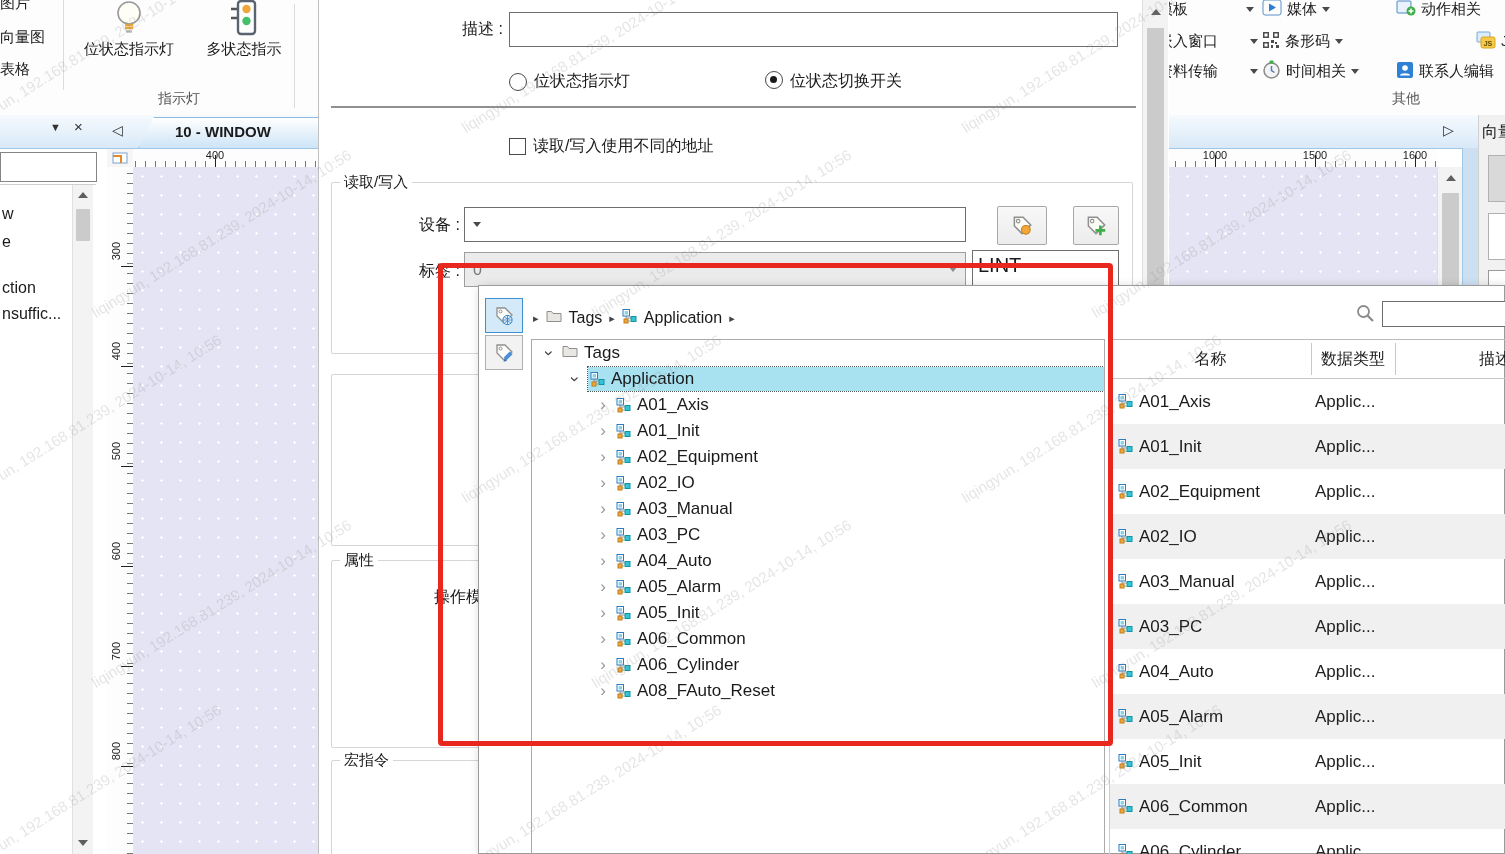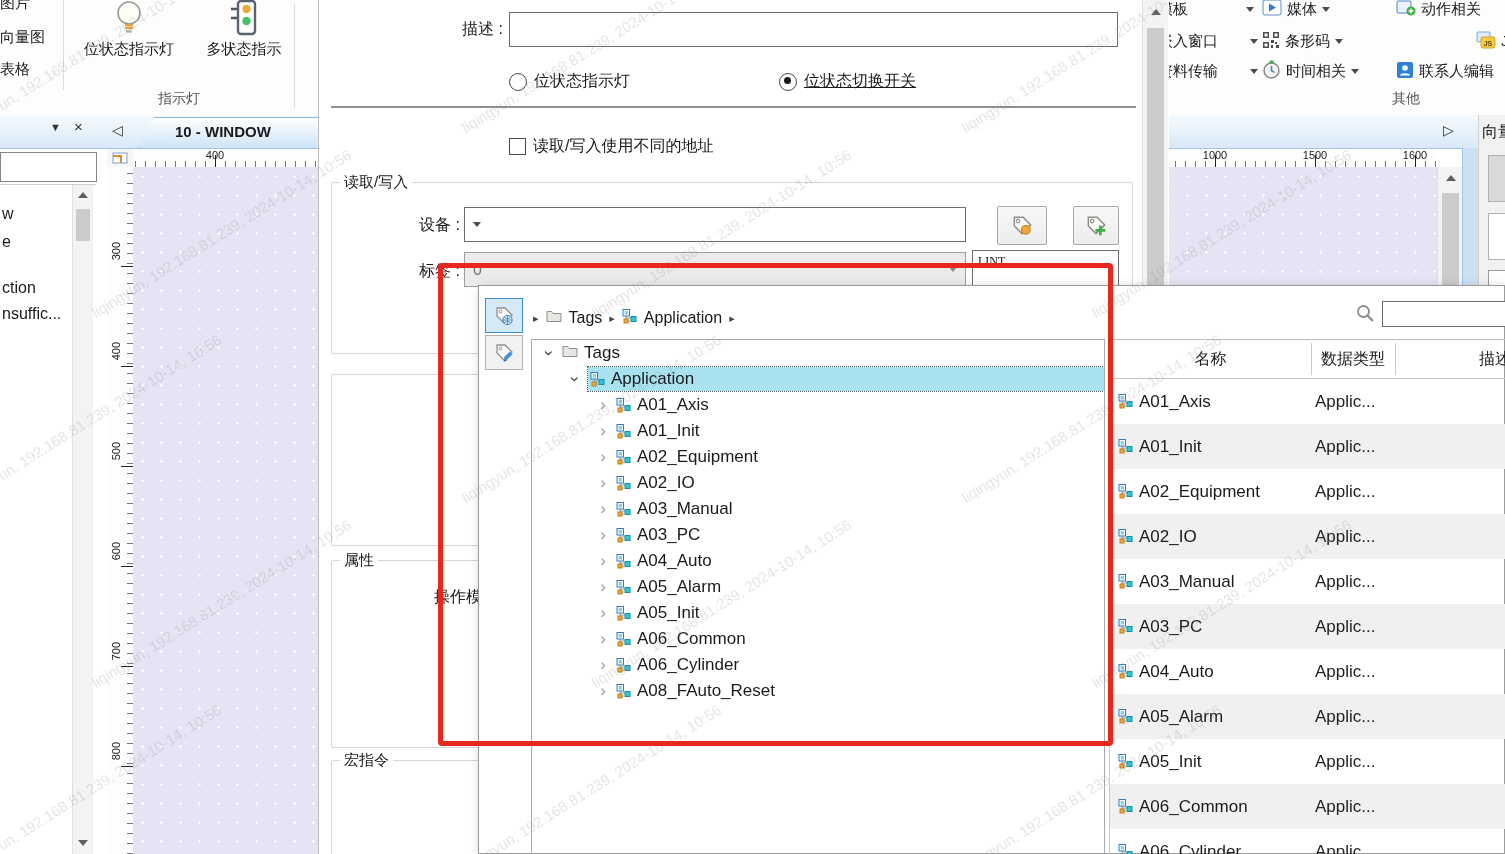--- a/index.html
+++ b/index.html
@@ -274,21 +274,21 @@
   </div>
 
   <div class="abs dialog">
     <div class="abs fld-lbl" style="left:100px;width:84px;top:19px;">描述 :</div>
     <input class="abs tinput" style="left: 190px; top: 12px; width: 609px; height: 35px;" value="">
 
     <div class="abs" style="left:190px;top:71px;display:flex;align-items:center;">
       <span class="radio-o"></span>
       <span class="opt-lbl">位状态指示灯</span>
     </div>
-    <div class="abs" style="left:460px;top:71px;display:flex;align-items:center;text-decoration:underline;">
+    <div class="abs" style="left:446px;top:71px;display:flex;align-items:flex-start;">
       <span class="radio-o sel"></span>
       <span class="opt-lbl">位状态切换开关</span>
     </div>
 
     <div class="abs divline" style="left:12px;top:106px;width:805px;"></div>
 
     <div class="abs" style="left:190px;top:136px;display:flex;align-items:center;">
       <span class="cbx"></span>
       <span class="opt-lbl">读取/写入使用不同的地址</span>
     </div>
@@ -312,21 +312,21 @@
             <circle cx="7.5" cy="6.5" r="1.6" fill="#fff" stroke="#8f8f8f"></circle>
             <path d="M15 10.5 v9 M10.5 15 h9" stroke="#3fae49" stroke-width="2.4"></path>
           </svg>
       </div>
       <div class="abs fld-lbl" style="left:68px;width:60px;top:78px;">标签 :</div>
       <div class="abs combo disabled" style="left:132px;top:69px;width:502px;height:35px;">
         <span class="cv">0</span>
         <span class="tri-dn" style="border-top-color:#8a8a8a;"></span>
       </div>
       <div class="abs" style="left:640px;top:67px;width:147px;height:68px;border:1px solid #6e6e6e;background:#fff;box-sizing:border-box;">
-        <span style="display:block;padding:3px 5px;font-size:12px;font-family:Liberation Serif, serif;">LINT</span>
+        <span style="display:block;padding:3px 5px;font-size:20px;">LINT</span>
       </div>
     </div>
 
     <div class="abs grp" style="left:12px;top:374px;width:800px;height:170px;"></div>
 
     <div class="abs grp" style="left:12px;top:560px;width:800px;height:186px;">
       <span class="grp-label">属性</span>
       <div class="abs" style="left:102px;top:26px;font-size:16px;white-space:nowrap;">操作模式</div>
     </div>
 

